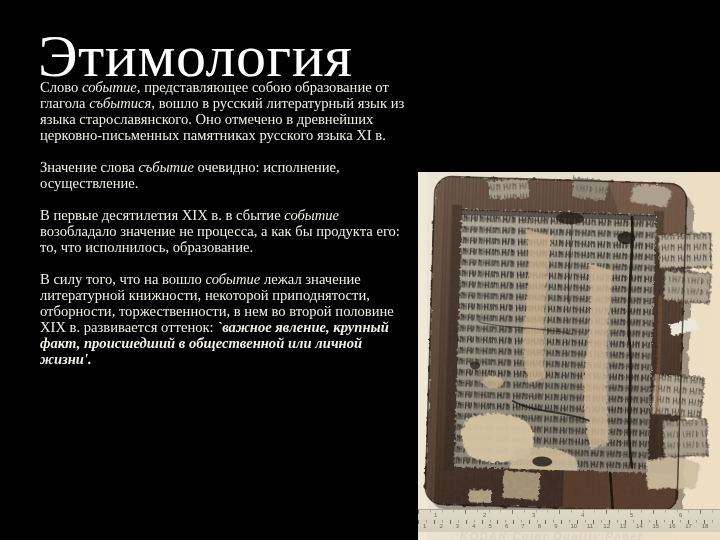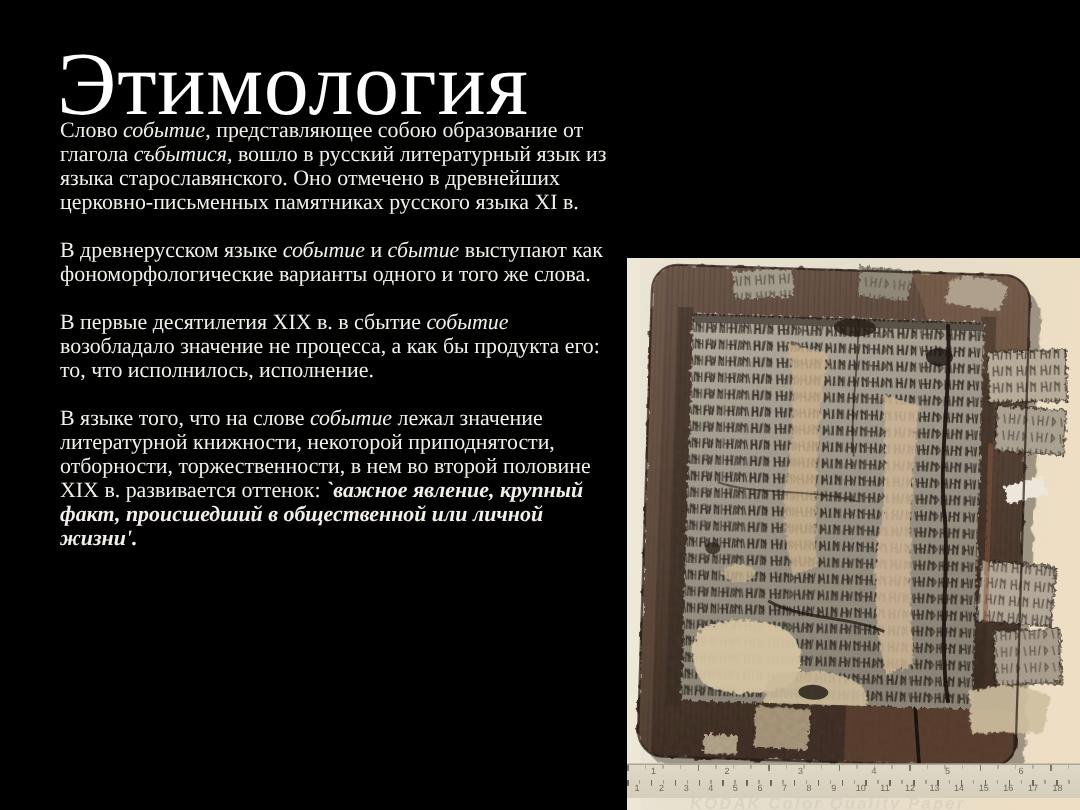--- a/index.html
+++ b/index.html
@@ -72,23 +72,23 @@
 </style>
 </head>
 <body>
 
 <div class="slide">
 
   <h1 class="title">Этимология</h1>
 
   <div class="body-text">
       <p class="para"><span>Слово </span><span class="i">событие</span><span>, представляющее собою образование от глагола </span><span class="i">събытися</span><span>, вошло в русский литературный язык из языка старославянского. Оно отмечено в древнейших церковно-письменных памятниках русского языка XI в.</span></p>
-      <p class="para"><span>В древнерусском языке </span><span class="i">событие</span><span> и </span><span class="i">сбытие</span><span> выступают как фономорфологические варианты одного и того же слова.</span></p>
-      <p class="para"><span>В первые десятилетия XIX в. в сбытие </span><span class="i">событие</span><span> возобладало значение не процесса, а как бы продукта его: то, что исполнилось, исполнение.</span></p>
-      <p class="para"><span>В языке того, что на слове </span><span class="i">событие</span><span> лежал значение литературной книжности, некоторой приподнятости, отборности, торжественности, в нем во второй половине XIX в. развивается оттенок: </span><span class="bi">`важное явление, крупный факт, происшедший в общественной или личной жизни'.</span></p>
+      <p class="para"><span>Значение слова </span><span class="i">събытие</span><span> очевидно: исполнение, осуществление.</span></p>
+      <p class="para"><span>В первые десятилетия XIX в. в сбытие </span><span class="i">событие</span><span> возобладало значение не процесса, а как бы продукта его: то, что исполнилось, образование.</span></p>
+      <p class="para"><span>В силу того, что на вошло </span><span class="i">событие</span><span> лежал значение литературной книжности, некоторой приподнятости, отборности, торжественности, в нем во второй половине XIX в. развивается оттенок: </span><span class="bi">`важное явление, крупный факт, происшедший в общественной или личной жизни'.</span></p>
     </div>
 
   <figure class="photo" aria-label="photograph-of-ancient-wooden-wax-tablet-with-inscribed-old-slavonic-text">
     <svg width="302" height="368" viewBox="0 0 302 368">
       <defs>
         <linearGradient id="paperG" x1="0" y1="0" x2="1" y2="0.15">
           <stop offset="0" stop-color="#eae3d3"></stop>
           <stop offset="0.55" stop-color="#e2dac7"></stop>
           <stop offset="1" stop-color="#ecdcc1"></stop>
         </linearGradient>

